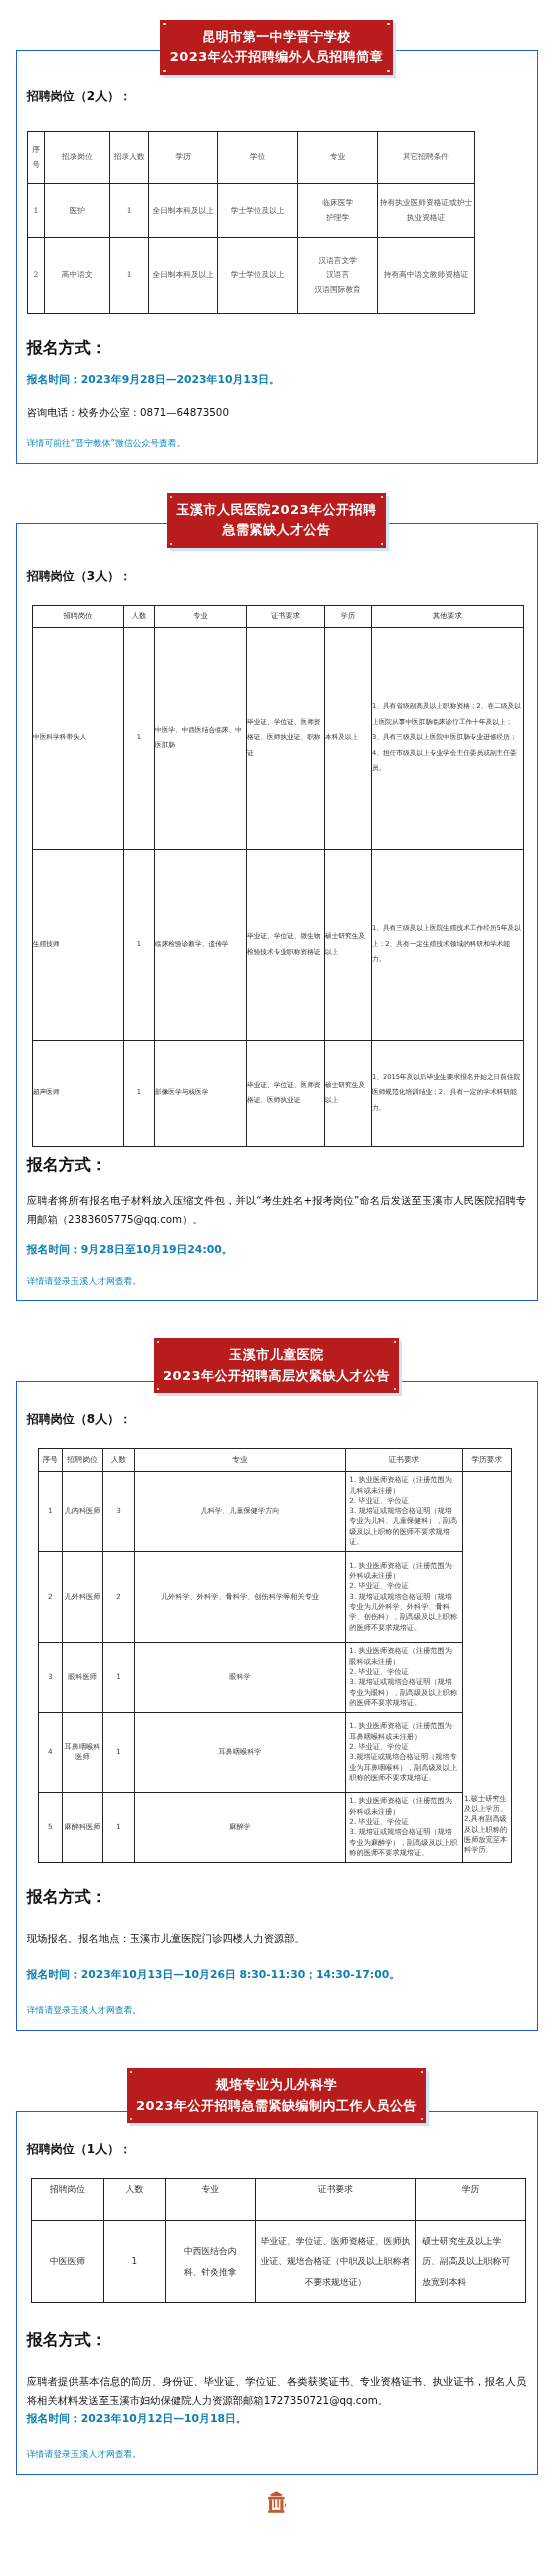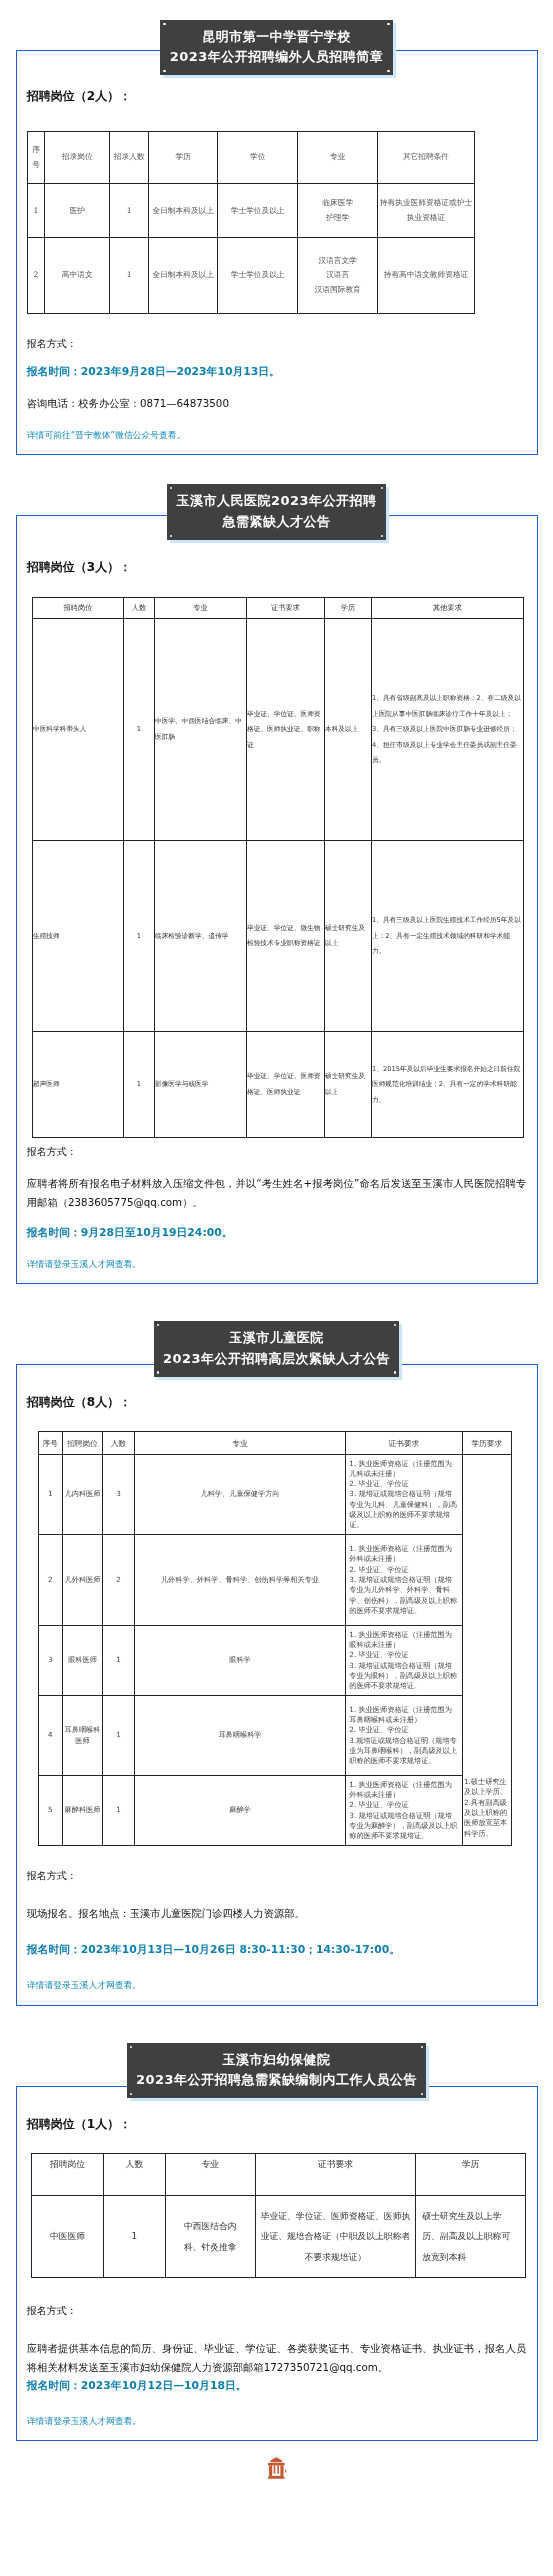--- a/index.html
+++ b/index.html
@@ -9,36 +9,36 @@
   .section { position: relative; margin: 0 15.5px; }
   .section .box {
     border: 0.8px solid #1e5fc9;
     border-top: 0.8px solid #1e5fc9;
     padding: 0 10.3px 12.4px 10.3px;
     position: relative;
   }
   .banner-wrap { position: relative; display: flex; justify-content: center; z-index: 2; }
   .banner {
     position: relative;
-    background: #404040;
+    background: #b91c1c;
     color: #fff;
     font-weight: bold;
     text-align: center;
     padding: 7.2px 9.3px;
     box-shadow: 3.1px 3.1px 0 #cce5f8;
   }
   .banner .line { font-size: 13px; line-height: 20.6px; letter-spacing: 0.5px; white-space: nowrap; }
   .banner .dot { position: absolute; width: 2.1px; height: 2.1px; border-radius: 50%; background: #fff; }
   .banner .dot.tl { top: 3.1px; left: 3.1px; }
   .banner .dot.tr { top: 3.1px; right: 3.1px; }
   .banner .dot.bl { bottom: 3.1px; left: 3.1px; }
   .banner .dot.br { bottom: 3.1px; right: 3.1px; }
 
   .h-title { font-size: 12px; font-weight: bold; margin: 0; padding-top: 18.5px; line-height: 1.4; }
-  .sub-h { font-size: 10px; font-weight: normal; margin: 11.3px 0 0 0; line-height: 1.4; }
+  .sub-h { font-size: 16px; font-weight: bold; margin: 11.3px 0 0 0; line-height: 1.4; }
   .body-text { font-size: 10.3px; line-height: 19px; margin: 14.4px 0 0 0; text-align: justify; }
   .time-line { font-size: 10.8px; font-weight: bold; color: #0d7fb0; margin: 14.4px 0 0 0; }
   .time-line .lbl { color: #0d7fb0; }
   .note-line { font-size: 8.8px; color: #1389bd; margin: 18.5px 0 0 0; }
   .plain-line { font-size: 10.3px; margin: 18.5px 0 0 0; }
 
   table { border-collapse: collapse; }
   td, th { border: 0.5px solid #222; font-weight: normal; }
 
   
@@ -276,21 +276,21 @@
   </div>
 
   <div style="height:37px"></div>
   <div class="section">
     <div class="banner-wrap" style="margin-bottom:-12.4px">
       <div class="banner">
         <span class="dot tl"></span>
           <span class="dot tr"></span>
           <span class="dot bl"></span>
           <span class="dot br"></span>
-        <div class="line">玉溪市妇幼保健院</div>
+        <div class="line">规培专业为儿外科学</div>
         <div class="line">2023年公开招聘急需紧缺编制内工作人员公告</div>
       </div>
     </div>
     <div class="box">
       <div style="height:10.3px"></div>
       <p class="h-title">招聘岗位（1人）：</p>
       <table class="t4">
         <tbody>
             <tr style="height:42px">
           <th style="width:67px">招聘岗位</th>

